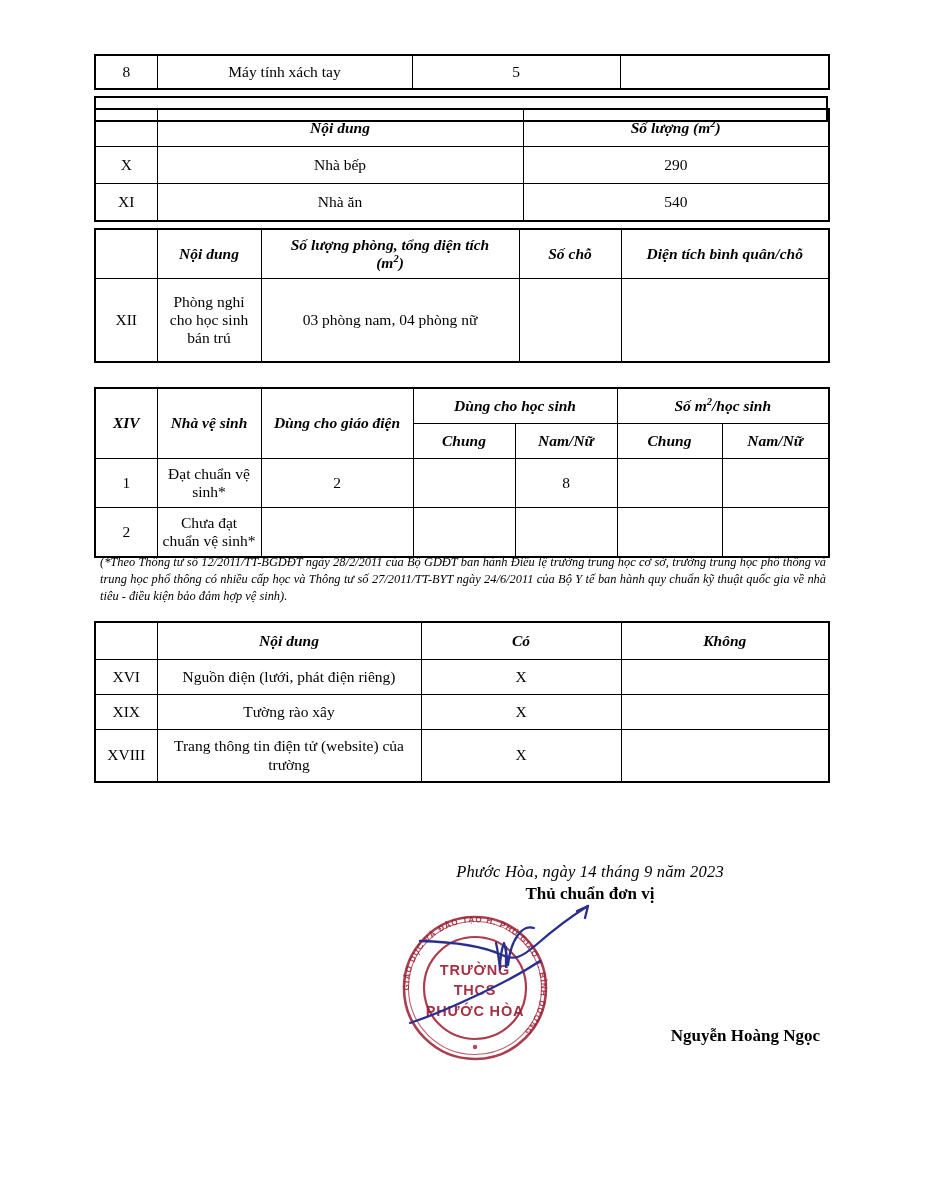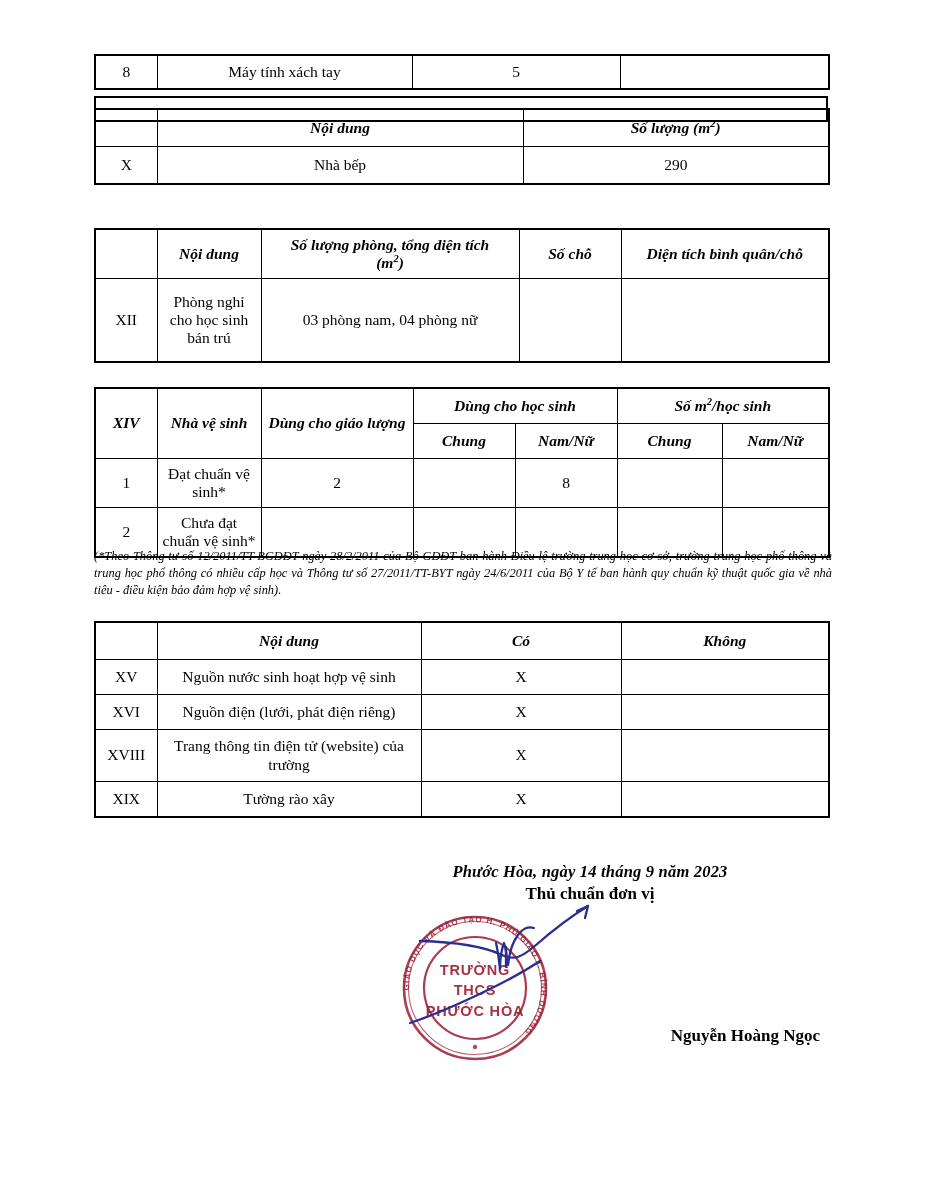--- a/index.html
+++ b/index.html
@@ -80,38 +80,37 @@
   .footnote {
     position: absolute;
     left: 94px;
     top: 548px;
     width: 738px;
     font-style: italic;
     font-size: 12.4px;
     line-height: 1.38;
     text-align: justify;
   }
-  .footnote p { margin: 0; }
+  .footnote p { margin: 6px; }
 
   
   #t-facilities { left: 94px; top: 621px; width: 734px; }
 
   
   .sig-block {
     position: absolute;
     left: 360px;
     top: 862px;
     width: 460px;
     text-align: center;
   }
   .sig-place {
     font-style: italic;
     font-size: 16.5px;
     letter-spacing: 0.2px;
-    font-weight: bold;
   }
   .sig-role {
     font-weight: bold;
     font-size: 17px;
     margin-top: 2px;
   }
   .sig-name {
     font-weight: bold;
     font-size: 17px;
     position: absolute;
@@ -175,20 +174,25 @@
         <th class="rn"></th>
         <th>Nội dung</th>
         <th><span>Số lượng (m</span><sup>2</sup><span>)</span></th>
       </tr>
     </thead>
     <tbody>
       <tr>
         <td class="rn">X</td>
         <td class="ctr">Nhà bếp</td>
         <td class="ctr">290</td>
+      </tr>
+      <tr>
+        <td class="rn">XI</td>
+        <td class="ctr">Nhà ăn</td>
+        <td class="ctr">540</td>
       </tr>
     </tbody>
   </table>
 
   <table class="doc" id="t-boarding">
     <colgroup>
       <col style="width:62px">
         <col style="width:104px">
         <col style="width:258px">
         <col style="width:102px">
@@ -224,21 +228,21 @@
         <col style="width:152px">
       <col style="width:102px">
         <col style="width:102px">
         <col style="width:105px">
         <col style="width:107px">
     </colgroup>
     <thead>
       <tr>
         <th class="rn" rowspan="2">XIV</th>
         <th rowspan="2">Nhà vệ sinh</th>
-        <th rowspan="2">Dùng cho giáo lượng</th>
+        <th rowspan="2">Dùng cho giáo điện</th>
         <th colspan="2" style="height:28px">Dùng cho học sinh</th>
         <th colspan="2"><span>Số m</span><sup>2</sup><span>/học sinh</span></th>
       </tr>
       <tr>
         <th style="height:28px">Chung</th>
         <th>Nam/Nữ</th>
         <th>Chung</th>
         <th>Nam/Nữ</th>
       </tr>
     </thead>
@@ -278,40 +282,34 @@
     <thead>
       <tr>
         <th class="rn" style="height:30px"></th>
         <th>Nội dung</th>
         <th>Có</th>
         <th>Không</th>
       </tr>
     </thead>
     <tbody>
       <tr>
-        <td class="rn" style="height:28px">XV</td>
-        <td class="lft">Nguồn nước sinh hoạt hợp vệ sinh</td>
-        <td class="ctr">X</td>
-        <td class="ctr"></td>
-      </tr>
-      <tr>
         <td class="rn" style="height:28px">XVI</td>
         <td class="lft">Nguồn điện (lưới, phát điện riêng)</td>
         <td class="ctr">X</td>
         <td class="ctr"></td>
       </tr>
       <tr>
+        <td class="rn" style="height:28px">XIX</td>
+        <td class="lft">Tường rào xây</td>
+        <td class="ctr">X</td>
+        <td class="ctr"></td>
+      </tr>
+      <tr>
         <td class="rn" style="height:45px">XVIII</td>
         <td class="lft">Trang thông tin điện tử (website) của trường</td>
-        <td class="ctr">X</td>
-        <td class="ctr"></td>
-      </tr>
-      <tr>
-        <td class="rn" style="height:28px">XIX</td>
-        <td class="lft">Tường rào xây</td>
         <td class="ctr">X</td>
         <td class="ctr"></td>
       </tr>
     </tbody>
   </table>
 
   <div class="sig-block">
     <div class="sig-place">Phước Hòa, ngày 14 tháng 9 năm 2023</div>
     <div class="sig-role">Thủ chuẩn đơn vị</div>
     <div class="sig-name">Nguyễn Hoàng Ngọc</div>

